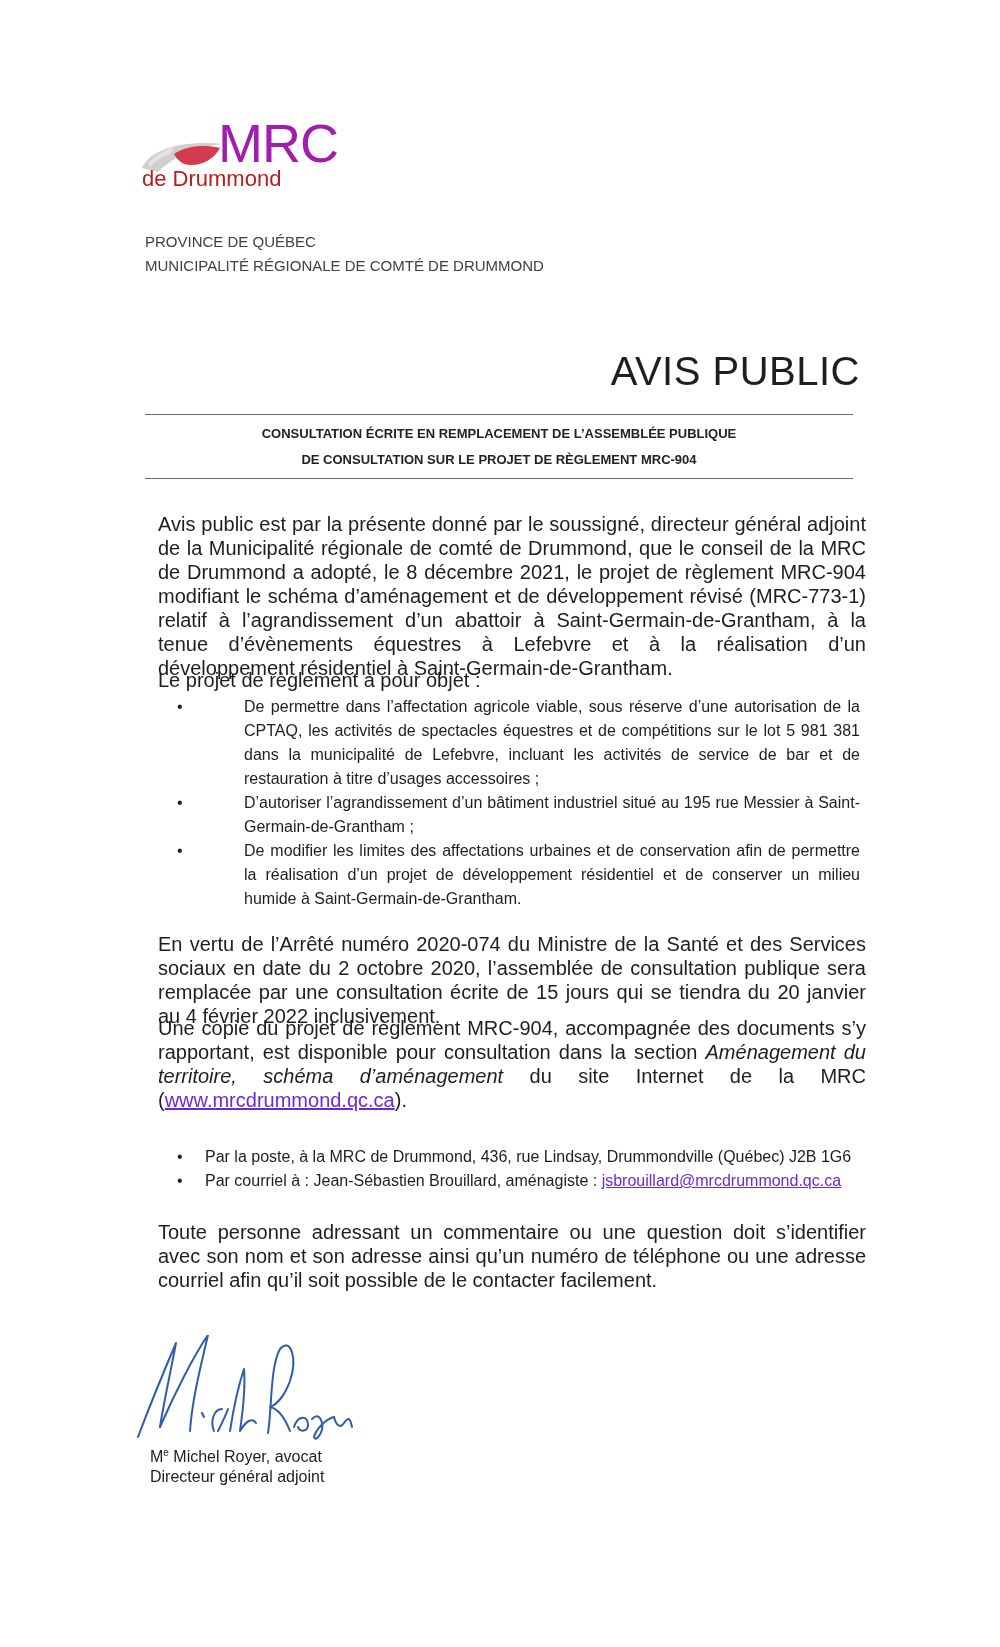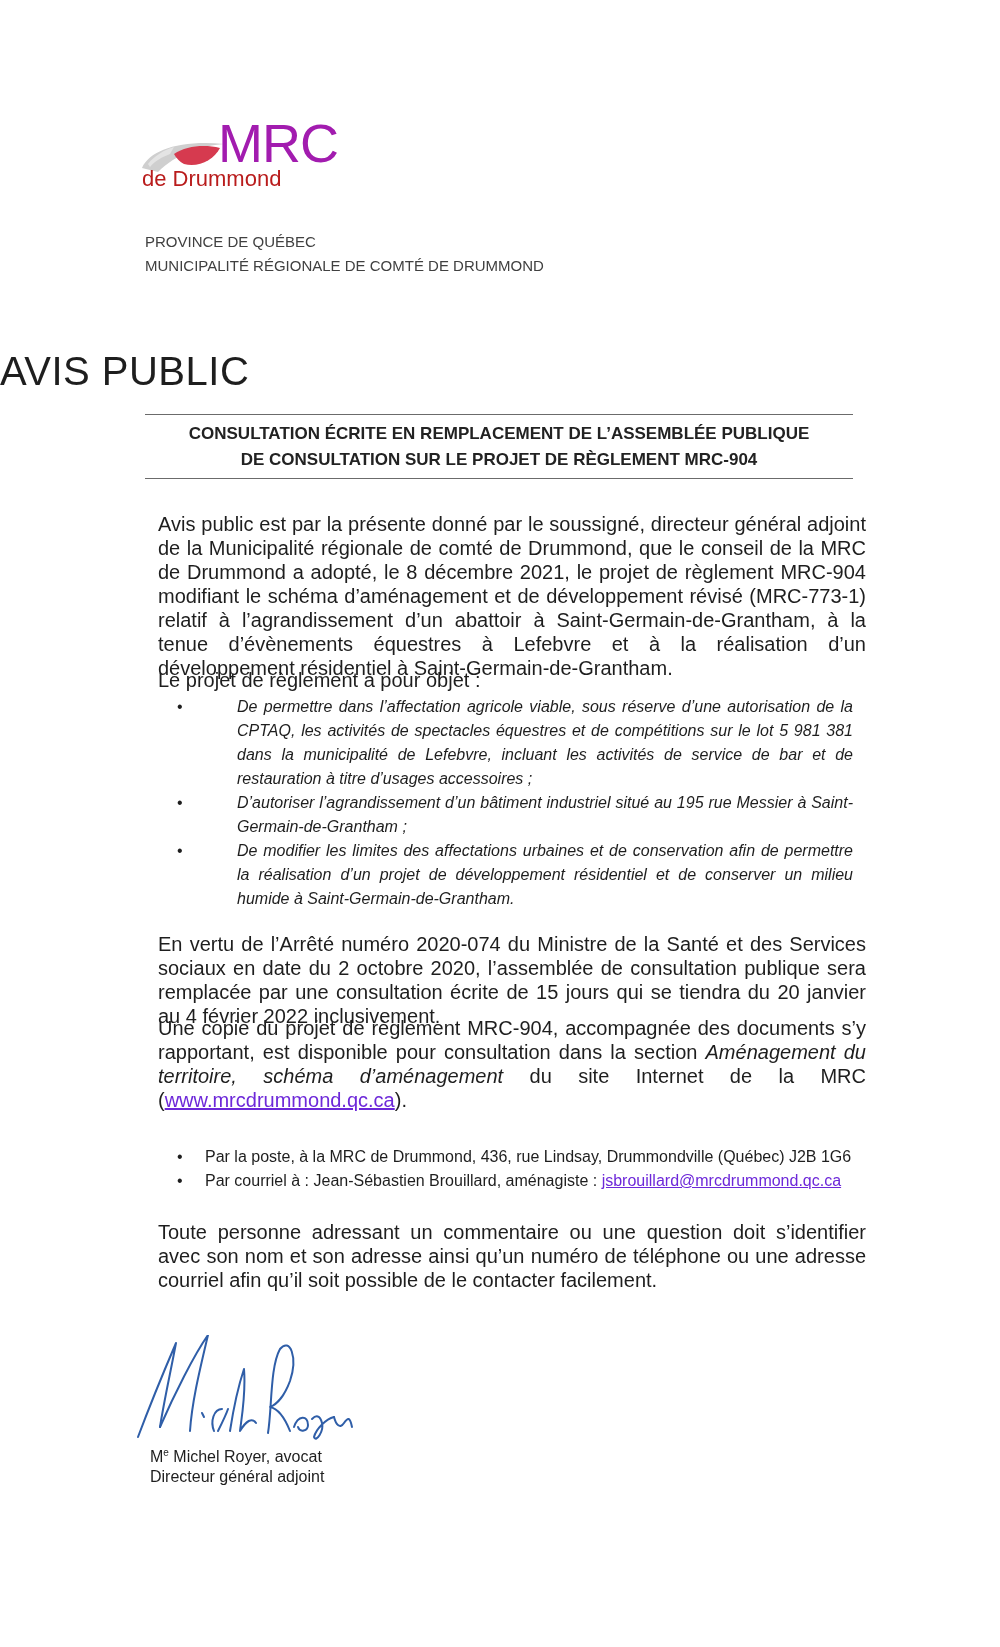--- a/index.html
+++ b/index.html
@@ -9,31 +9,31 @@
 
     
     .logo { position: absolute; left: 140px; top: 122px; width: 230px; height: 80px; }
     .logo-swoosh { position: absolute; left: 0; top: 12px; }
     .logo-mrc { position: absolute; left: 78px; top: -6px; font-size: 54px; color: #a21caf;
                 letter-spacing: -1px; line-height: 1; }
     .logo-de { position: absolute; left: 2px; top: 46px; font-size: 22px; color: #b91c1c; line-height: 1; }
 
     .prov { position: absolute; left: 145px; top: 230px; font-size: 15px; line-height: 24px; color: #404040; }
 
-    .title { position: absolute; left: 0; width: 860px; top: 349px; text-align: left;
+    .title { position: absolute; left: 0; width: 860px; top: 349px; text-align: right;
              font-size: 40px; color: #1e1e1e; letter-spacing: 0.5px; }
     .rule { position: absolute; left: 145px; width: 708px; height: 0; border-top: 1.5px solid #6b6b6b; }
     .subtitle { position: absolute; left: 145px; width: 708px; top: 421px; text-align: center;
-                font-size: 17px; font-weight: bold; line-height: 26px; color: #222; }
+                font-size: 13px; font-weight: bold; line-height: 26px; color: #222; }
 
     .p { position: absolute; left: 145px; width: 708px; font-size: 20px; line-height: 24px;
          text-align: justify; color: #1e1e1e; margin: 13px; }
     .bullet-row { position: absolute; left: 145px; width: 708px; font-size: 16px; line-height: 24px; }
     .bullet-dot { position: absolute; left: 32px; top: 0; }
-    .bullet-text { position: absolute; left: 92px; width: 616px; text-align: justify; font-style: italic; }
+    .bullet-text { position: absolute; left: 99px; width: 616px; text-align: justify; }
     .bullet2-dot { position: absolute; left: 32px; }
     .bullet2-text { position: absolute; left: 60px; white-space: nowrap; }
     .link { color: #6d28d9; text-decoration: underline; }
     .strong-u { font-weight: bold; text-decoration: underline; }
 
     .sig-svg { position: absolute; left: 130px; top: 1335px; }
     .sig-text { position: absolute; left: 150px; font-size: 16px; line-height: 24px; color: #1e1e1e; }
   </style>
 </head>
 <body>

